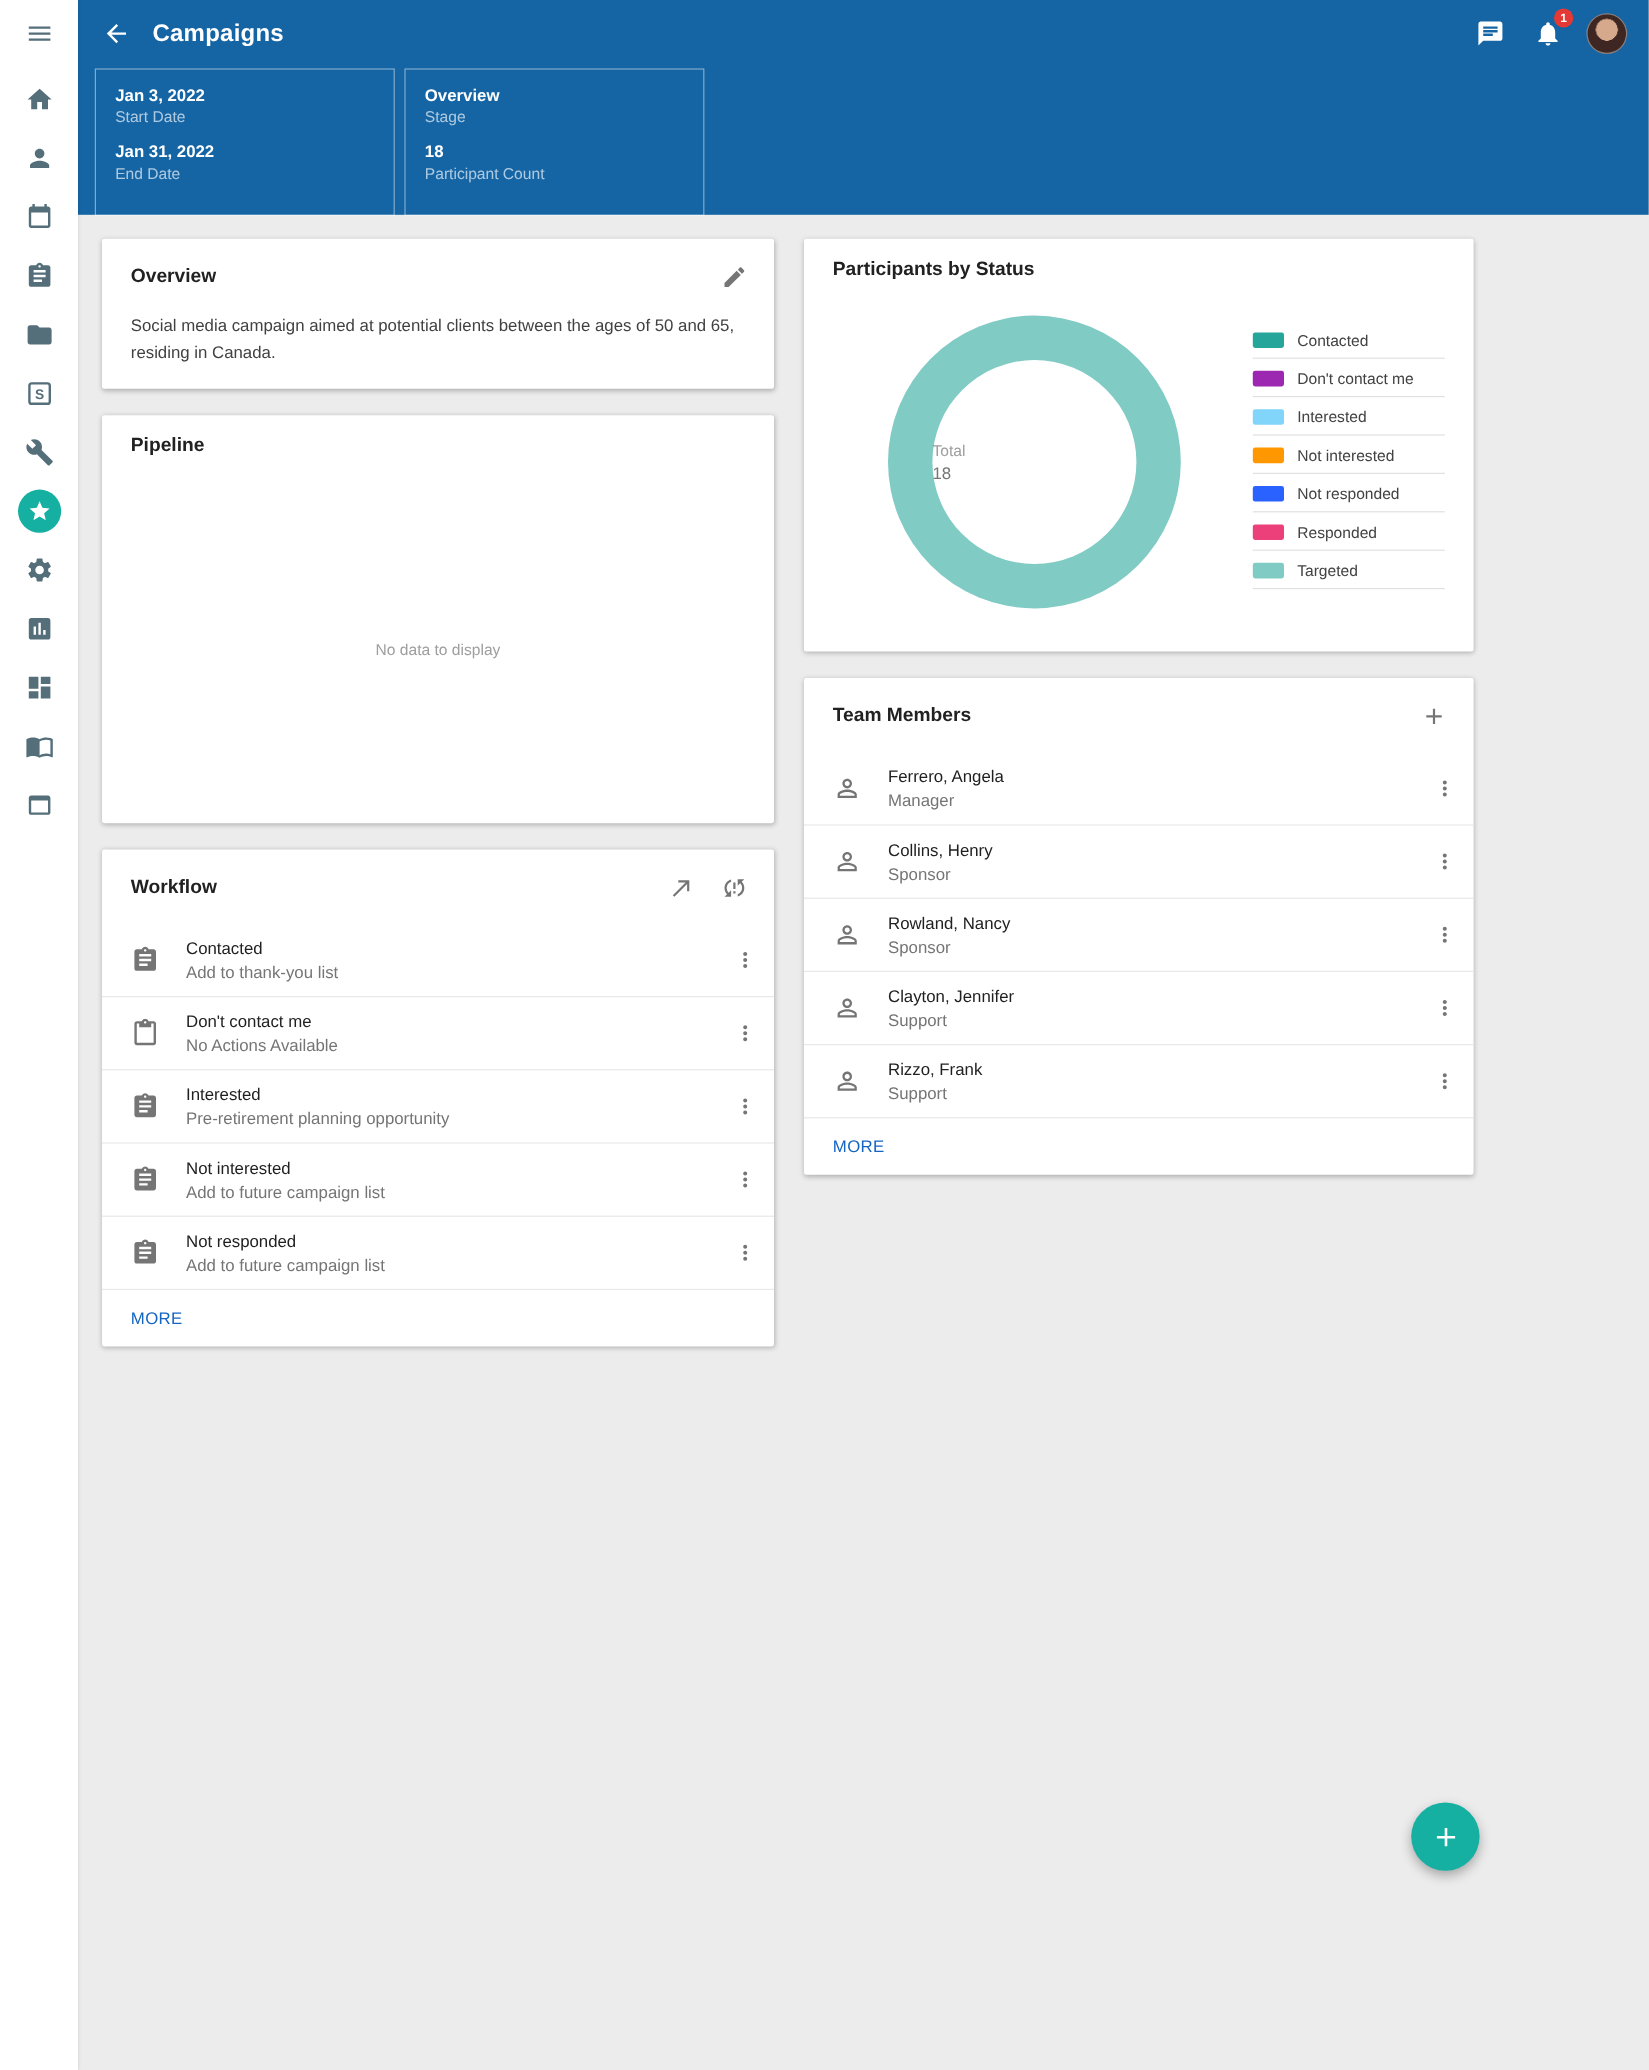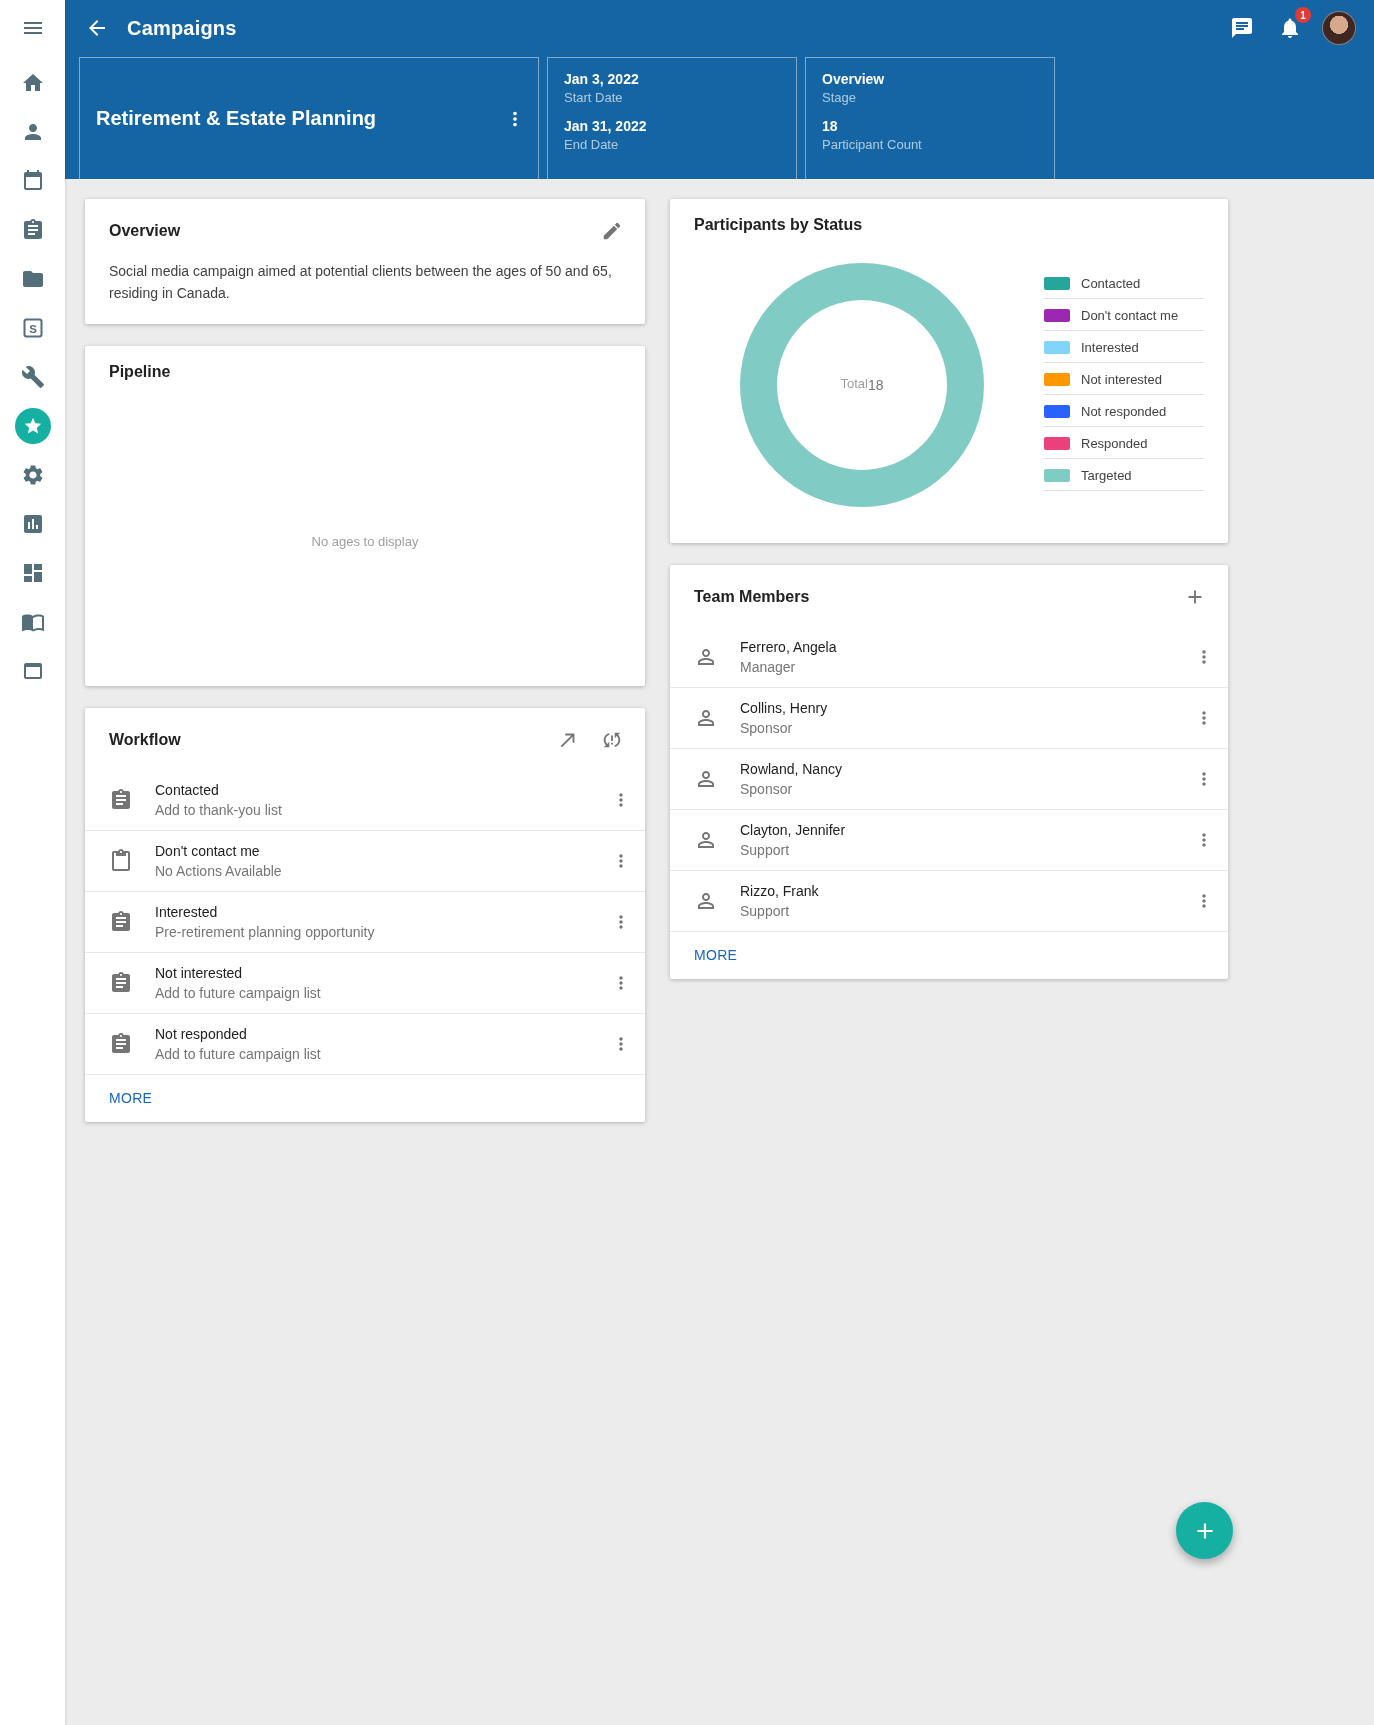--- a/index.html
+++ b/index.html
@@ -89,21 +89,21 @@
   .more-btn{
     background:none; border:none; cursor:pointer; font-family:inherit;
     color:#1565c0; font-size:14px; font-weight:500; letter-spacing:.3px;
     padding:15px 24px 16px; display:inline-block;
   }
 
   .chart-area{ display:flex; padding:14px 24px 36px 70px; }
   .donut{ width:244px; height:244px; border-radius:50%; position:relative; flex:none; }
   .donut-hole{
     position:absolute; inset:37px; background:#fff; border-radius:50%;
-    display:flex; flex-direction:row; align-items:center; justify-content:center;
+    display:flex; flex-direction:column; align-items:flex-start; justify-content:center;
   }
   .donut-label{ font-size:13px; color:#9e9e9e; margin-bottom:3px; }
   .donut-value{ font-size:14px; color:#757575; }
   .legend{ list-style:none; margin:4px 0 0 auto; padding:0; width:160px; }
   .legend li{ display:flex; align-items:center; gap:11px; padding:9px 0 7px; border-bottom:1px solid #e0e0e0; cursor:default; }
   .swatch{ width:26px; height:13px; border-radius:2px; flex:none; }
   .legend .lbl{ font-size:13px; color:#424242; white-space:nowrap; }
 
   .fab{
     position:absolute; left:1176px; top:1502px; width:57px; height:57px;
@@ -212,28 +212,20 @@
               <path d="M12 22c1.1 0 2-.9 2-2h-4c0 1.1.89 2 2 2zm6-6v-5c0-3.07-1.64-5.64-4.5-6.32V4c0-.83-.67-1.5-1.5-1.5s-1.5.67-1.5 1.5v.68C7.63 5.36 6 7.92 6 11v5l-2 2v1h16v-1l-2-2z"></path>
             </svg>
         </button>
         <span class="badge">1</span>
       </span>
       <div class="avatar"></div>
     </div>
   </div>
 
   <div class="campaign-row">
-    <div class="cbox cbox-title">
-      <span class="ct">Retirement &amp; Estate Planning</span>
-      <button class="icon-btn kebab">
-        <svg viewBox="0 0 24 24">
-            <path d="M12 8c1.1 0 2-.9 2-2s-.9-2-2-2-2 .9-2 2 .9 2 2 2zm0 2c-1.1 0-2 .9-2 2s.9 2 2 2 2-.9 2-2-.9-2-2-2zm0 6c-1.1 0-2 .9-2 2s.9 2 2 2 2-.9 2-2-.9-2-2-2z"></path>
-          </svg>
-      </button>
-    </div>
     <div class="cbox cbox-f">
       <div class="fv">Jan 3, 2022</div>
       <div class="fl">Start Date</div>
       <div class="fv">Jan 31, 2022</div>
       <div class="fl">End Date</div>
     </div>
     <div class="cbox cbox-f">
       <div class="fv">Overview</div>
       <div class="fl">Stage</div>
       <div class="fv">18</div>
@@ -255,21 +247,21 @@
             </svg>
         </button>
       </div>
       <p class="overview-body">Social media campaign aimed at potential clients between the ages of 50 and 65, residing in Canada.</p>
     </section>
 
     <section class="card">
       <div class="card-head">
         <h2>Pipeline</h2>
       </div>
-      <div class="pipeline-body">No ages to display</div>
+      <div class="pipeline-body">No data to display</div>
     </section>
 
     <section class="card">
       <div class="card-head">
         <h2>Workflow</h2>
         <div class="head-icons">
           <button class="icon-btn">
             <svg viewBox="0 0 24 24">
                 <path d="M9 5v2h6.59L4 18.59 5.41 20 17 8.41V15h2V5z"></path>
               </svg>

